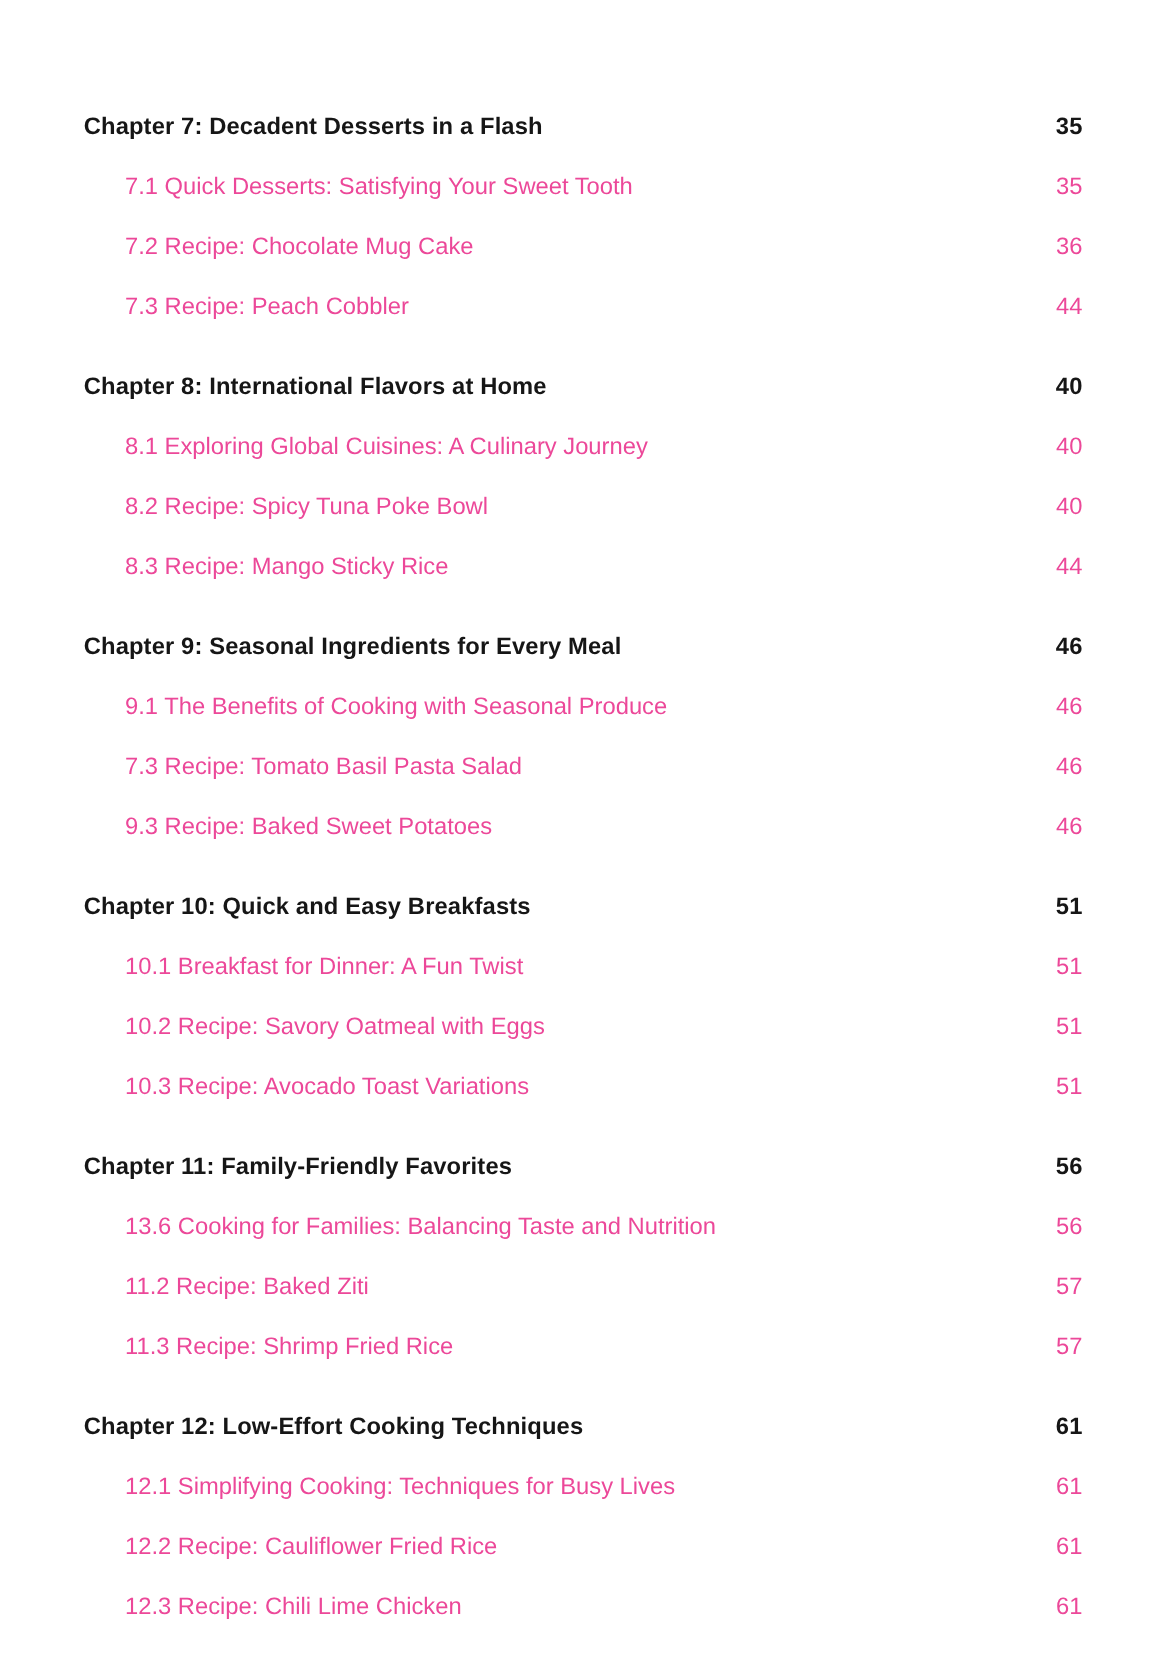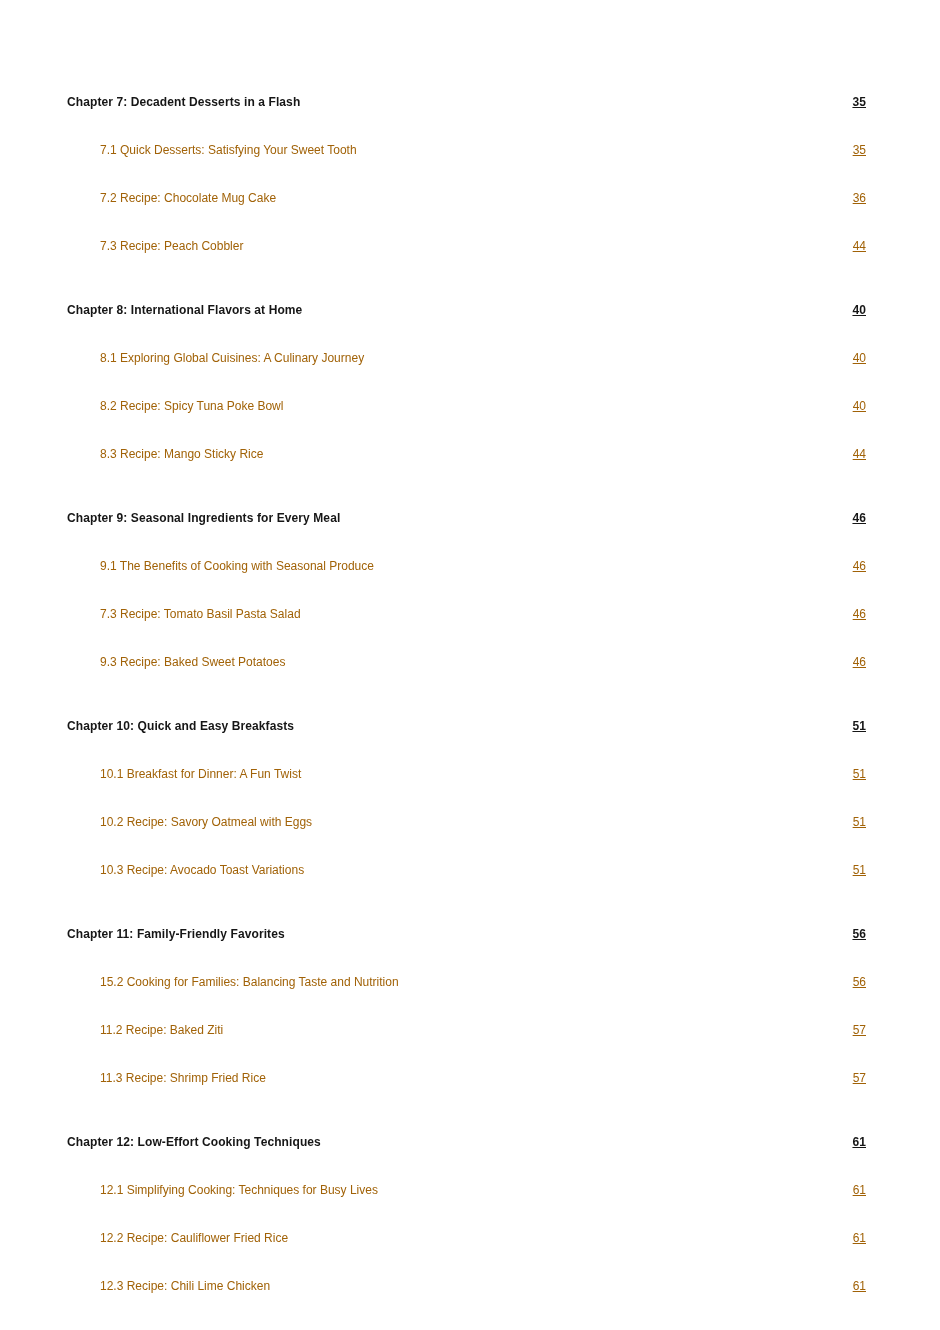--- a/index.html
+++ b/index.html
@@ -18,38 +18,37 @@
   }
   .chapter {
     margin-bottom: 16px;
   }
   .row {
     display: flex;
     justify-content: space-between;
     align-items: flex-start;
     height: 48px;
     line-height: 48px;
-    font-size: 12px;
+    font-size: 19px;
     white-space: nowrap;
   }
   .row.heading {
     font-weight: 700;
     color: #161616;
     letter-spacing: 0.1px;
   }
   .row.item {
     font-weight: 400;
-    color: #a16207;
+    color: #ec4899;
   }
   .row.item .label {
     padding-left: 33px;
   }
   .pagenum {
     text-align: right;
-    text-decoration: underline;
   }
 </style>
 </head>
 <body>
 
 <main class="toc">
 
   <section class="chapter">
     <div class="row heading">
       <span class="label">Chapter 7: Decadent Desserts in a Flash</span>
@@ -125,21 +124,21 @@
       <span class="pagenum">51</span>
     </div>
   </section>
 
   <section class="chapter">
     <div class="row heading">
       <span class="label">Chapter 11: Family-Friendly Favorites</span>
       <span class="pagenum">56</span>
     </div>
     <div class="row item">
-      <span class="label">15.2 Cooking for Families: Balancing Taste and Nutrition</span>
+      <span class="label">13.6 Cooking for Families: Balancing Taste and Nutrition</span>
       <span class="pagenum">56</span>
     </div>
     <div class="row item">
       <span class="label">11.2 Recipe: Baked Ziti</span>
       <span class="pagenum">57</span>
     </div>
     <div class="row item">
       <span class="label">11.3 Recipe: Shrimp Fried Rice</span>
       <span class="pagenum">57</span>
     </div>

